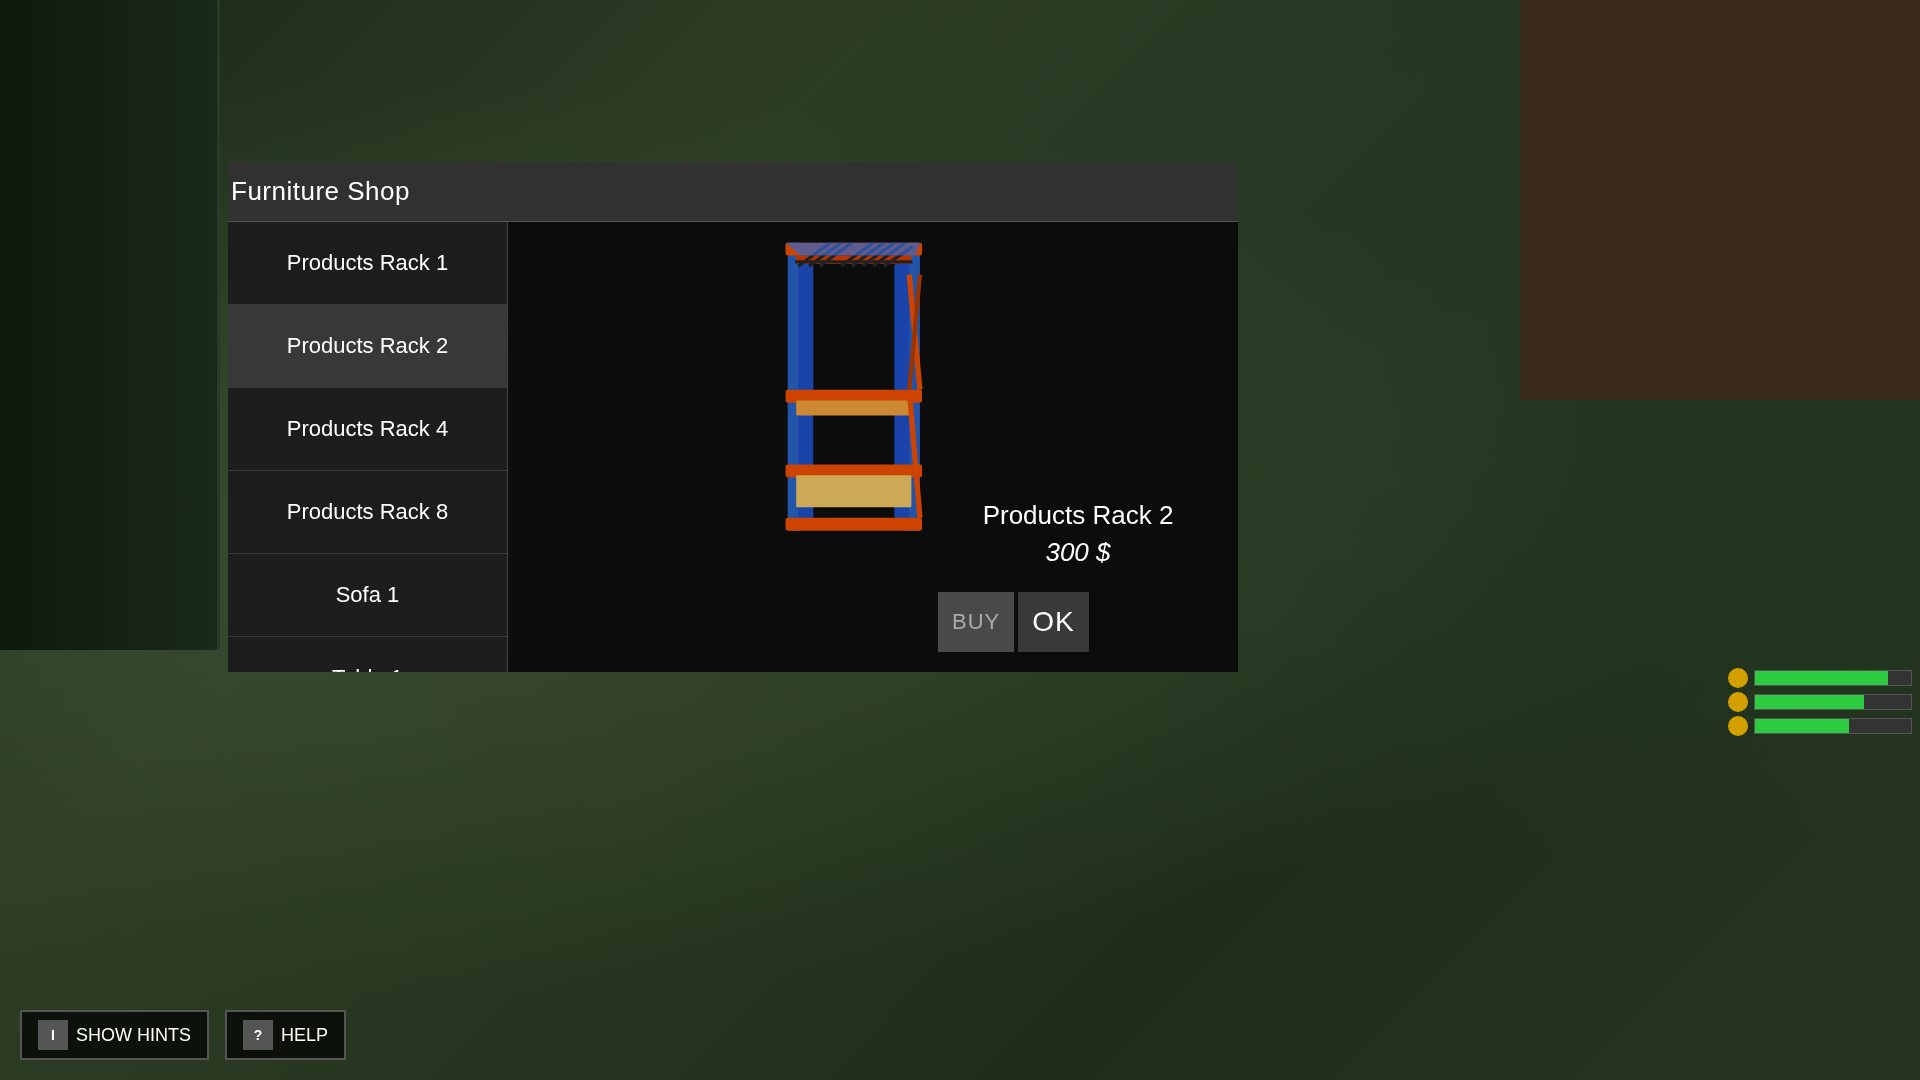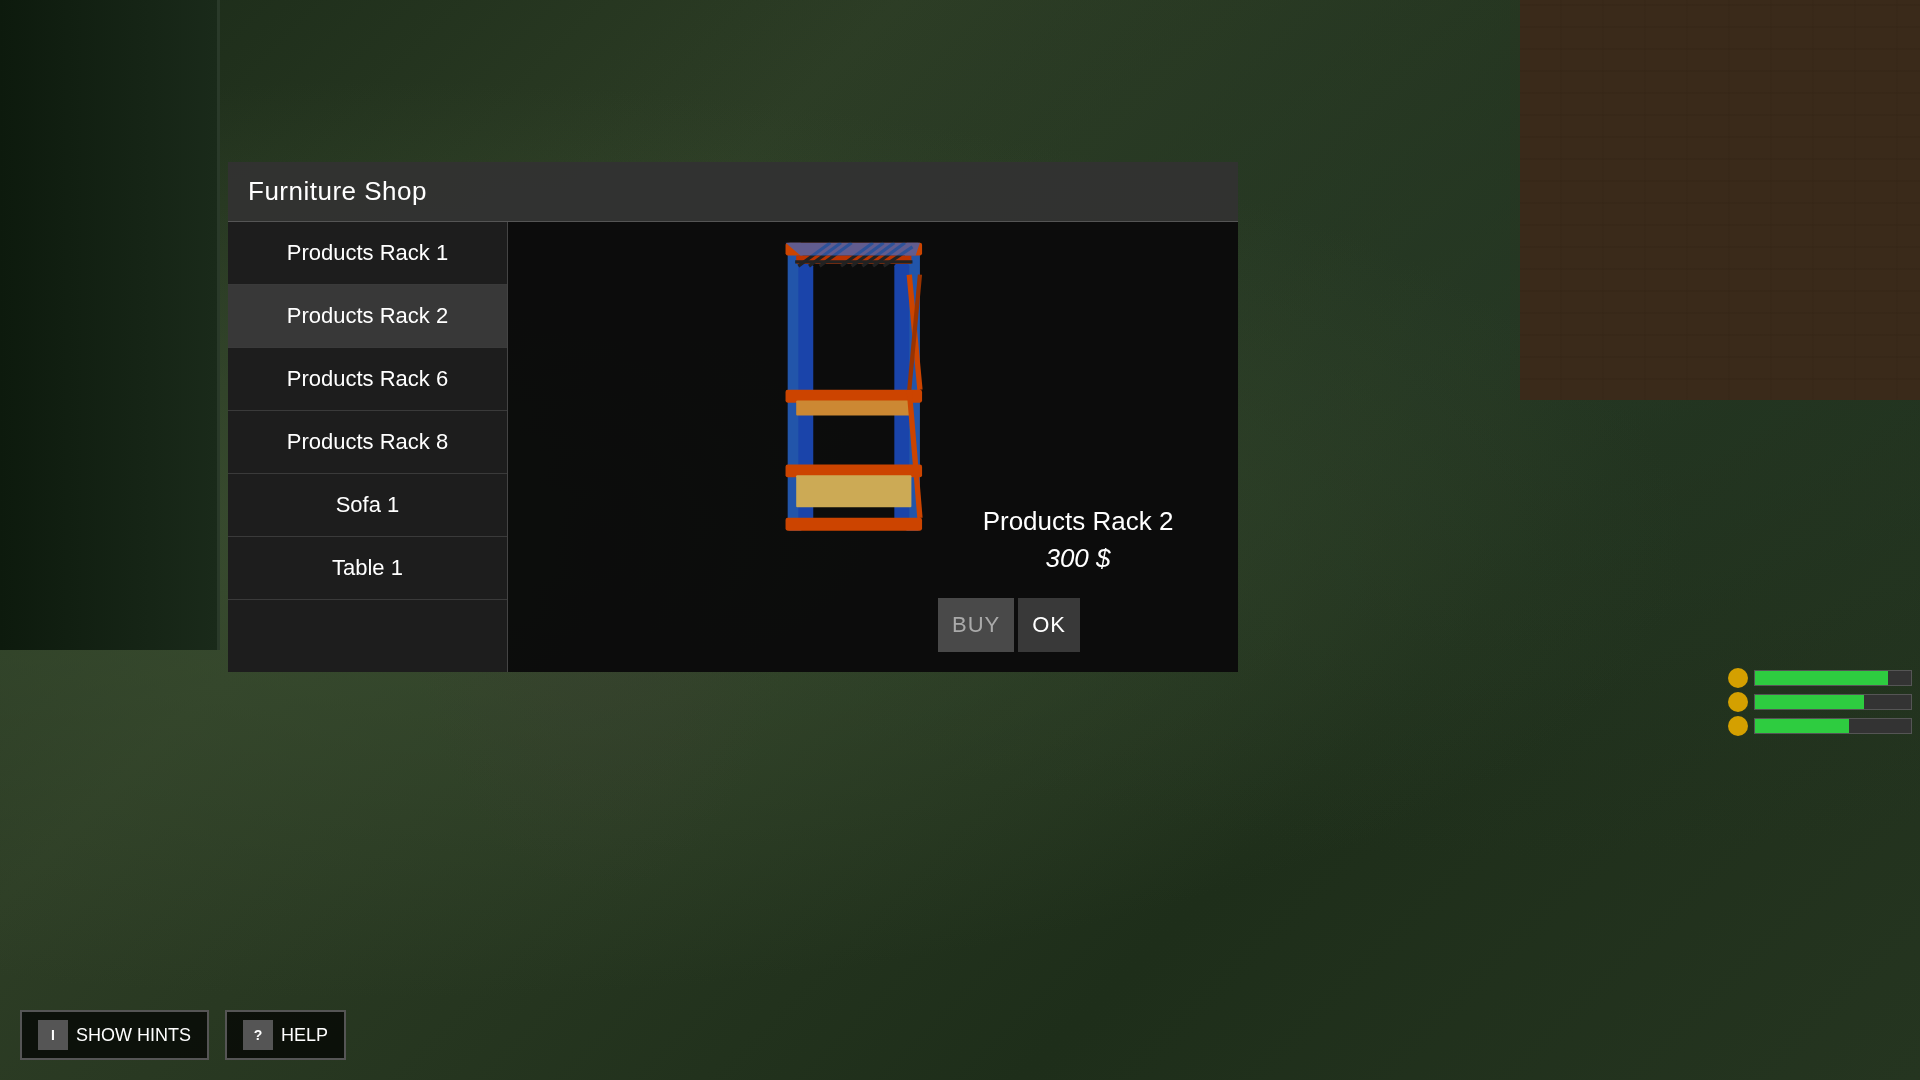--- a/index.html
+++ b/index.html
@@ -136,21 +136,21 @@
       left: 228px;
       top: 162px;
       width: 1010px;
       height: 500px;
       background: transparent;
       z-index: 20;
     }
 
     .dialog-title-bar {
       background: rgba(50,50,50,0.95);
-      padding: 14px 20px;
+      padding: 14px 3px;
       border-bottom: 1px solid #555;
     }
 
     .dialog-title-text {
       color: #ffffff;
       font-size: 26px;
       font-weight: normal;
       letter-spacing: 0.5px;
     }
 
@@ -173,21 +173,21 @@
       width: 8px;
     }
     .item-list::-webkit-scrollbar-track {
       background: #1a1a1a;
     }
     .item-list::-webkit-scrollbar-thumb {
       background: #555;
     }
 
     .list-item {
-      padding: 18px 20px;
+      padding: 28px 20px;
       color: #ffffff;
       font-size: 22px;
       text-align: center;
       cursor: pointer;
       border-bottom: 1px solid #3a3a3a;
       transition: background 0.1s;
     }
 
     .list-item.selected {
       background: rgba(255,255,255,0.12);
@@ -259,21 +259,21 @@
       cursor: pointer;
       text-align: center;
       letter-spacing: 1px;
     }
 
     .btn-ok {
       background: rgba(60,60,60,0.95);
       color: #ffffff;
       border: none;
       padding: 14px;
-      font-size: 22px;
+      font-size: 28px;
       cursor: pointer;
       text-align: center;
       letter-spacing: 1px;
     }
   </style>
 </head>
 <body>
 
 <div class="bg-overlay"></div>
 <div class="bg-left-window"></div>
@@ -314,21 +314,21 @@
 
 <div class="dialog">
   <div class="dialog-title-bar">
     <span class="dialog-title-text">Furniture Shop</span>
   </div>
   <div class="dialog-body">
 
     <div class="item-list">
       <div class="list-item">Products Rack 1</div>
       <div class="list-item selected">Products Rack 2</div>
-      <div class="list-item">Products Rack 6</div>
+      <div class="list-item">Products Rack 4</div>
       <div class="list-item">Products Rack 8</div>
       <div class="list-item">Sofa 1</div>
       <div class="list-item">Table 1</div>
 
     </div>
 
     <div class="preview-area">
 
       <div class="preview-3d">
         <svg class="rack-svg" viewBox="0 0 200 300" xmlns="http://www.w3.org/2000/svg">

